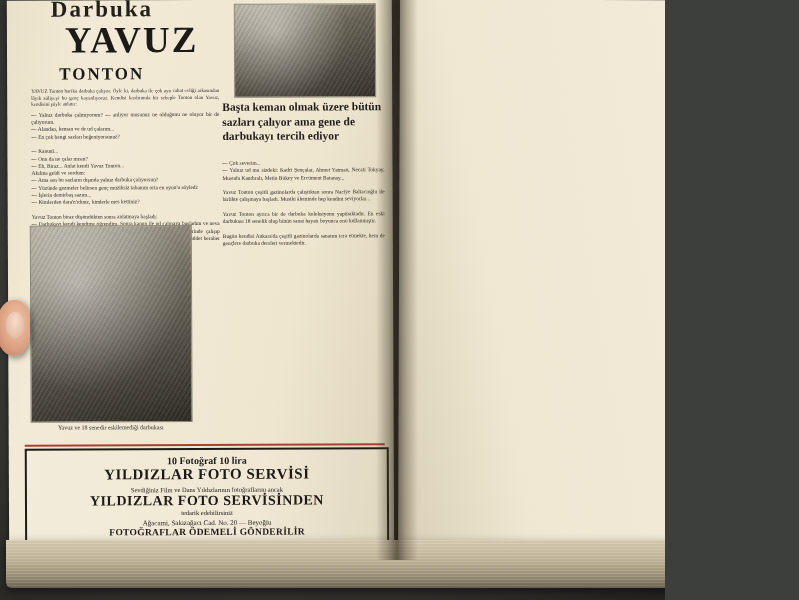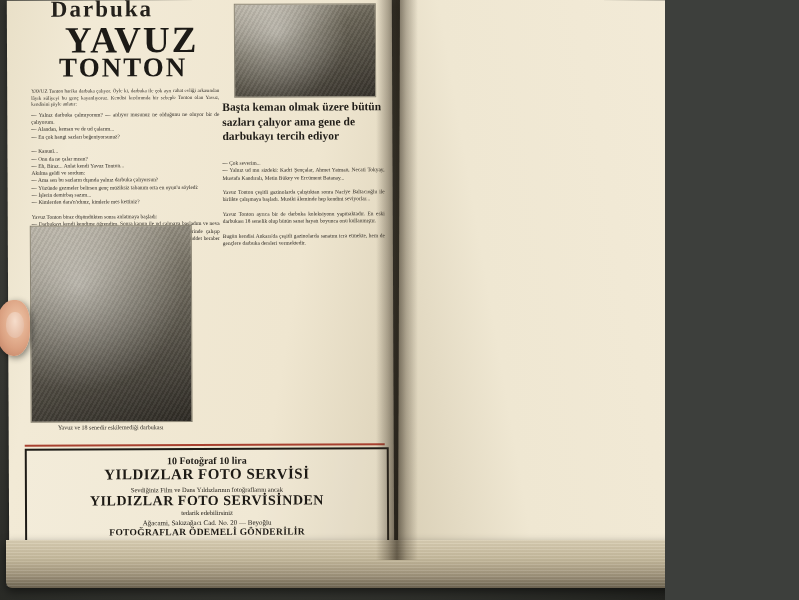--- a/index.html
+++ b/index.html
@@ -127,22 +127,22 @@
   .l-darbuka {
     left: 44px; top: -4px;
     font-size: 23px;
     color: #23201b;
   }
   .l-yavuz {
     left: 58px; top: 18px;
     font-size: 37px;
   }
   .l-tonton {
-    left: 52px; top: 52px;
-    font-size: 27px;
+    left: 52px; top: 64px;
+    font-size: 17px;
   }
   .photo {
     position: absolute;
     background: linear-gradient(150deg, #b9b3a4 0%, #8d887a 45%, #5f5a4f 100%);
     border: 1px solid #8a8474;
     overflow: hidden;
   }
   .photo::after {
     content: "";
     position: absolute; inset: 0;

